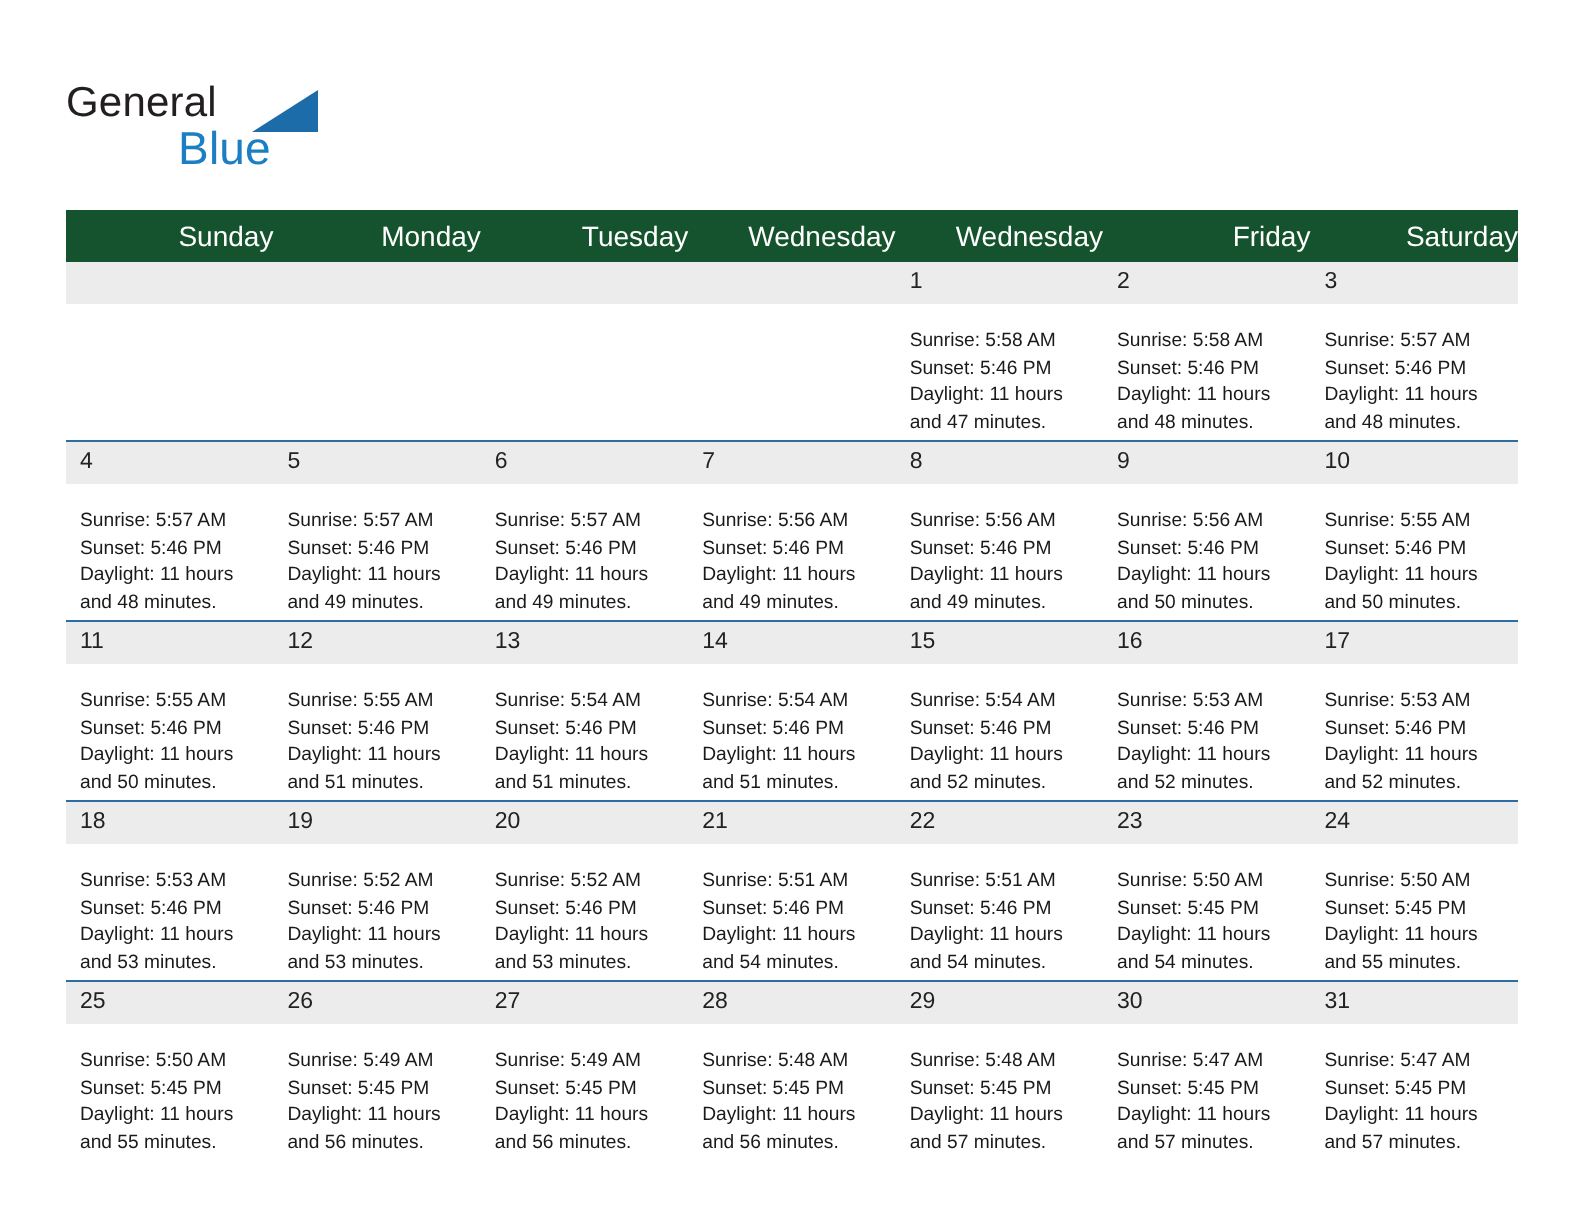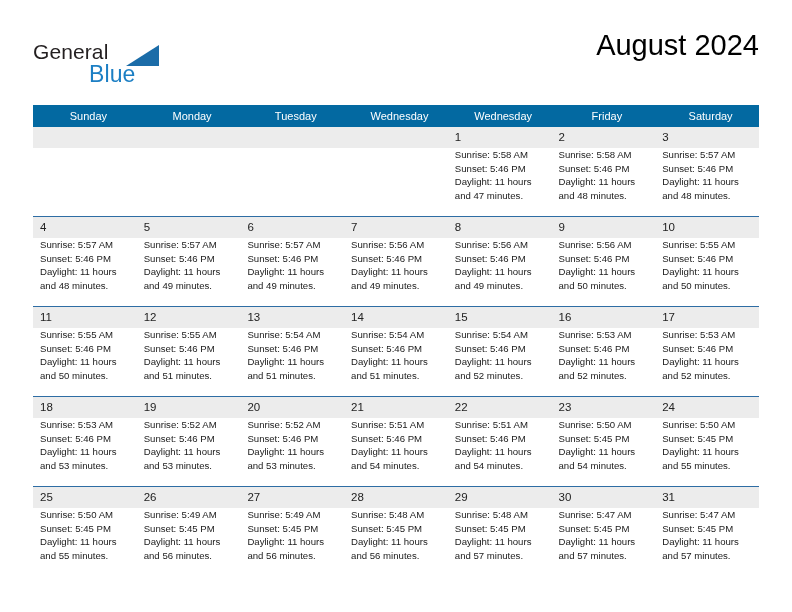--- a/index.html
+++ b/index.html
@@ -89,25 +89,25 @@
   
   .calendar {
     position: absolute;
     left: 33px;
     top: 105px;
     width: 726px;
     border-collapse: collapse;
     table-layout: fixed;
   }
   .calendar th {
-    background: #0369a1;
+    background: #14532d;
     color: #ffffff;
-    font-size: 11px;
+    font-size: 14px;
     font-weight: normal;
-    text-align: center;
+    text-align: right;
     padding: 5px 0 5px 7px;
     height: 11px;
     border: none;
   }
   .calendar td {
     vertical-align: top;
     padding: 0;
     border: none;
     border-top: 1px solid #2e6da4;
     height: 89px;
@@ -124,21 +124,21 @@
     color: #222222;
     line-height: 13px;
     padding: 4px 0 4px 7px;
     min-height: 13px;
   }
   .daynum.empty {
     color: transparent;
   }
   .details {
     display: block;
-    padding: 0 5px 0 7px;
+    padding: 12px 5px 0 7px;
     font-size: 9.6px;
     line-height: 13.6px;
     color: #1a1a1a;
   }
   .details span {
     display: block;
     white-space: nowrap;
   }
   .details .wrap {
     white-space: normal;
@@ -151,21 +151,20 @@
 
   <div class="top-header">
 
     <div class="brand">
       <span class="brand-general">General</span>
       <span class="brand-triangle"></span>
       <span class="brand-blue">Blue</span>
     </div>
 
     <div class="title-block">
-      <div class="cal-title">August 2024</div>
     </div>
 
   </div>
 
   <table class="calendar">
     <thead>
       <tr>
         <th>Sunday</th>
         <th>Monday</th>
         <th>Tuesday</th>

